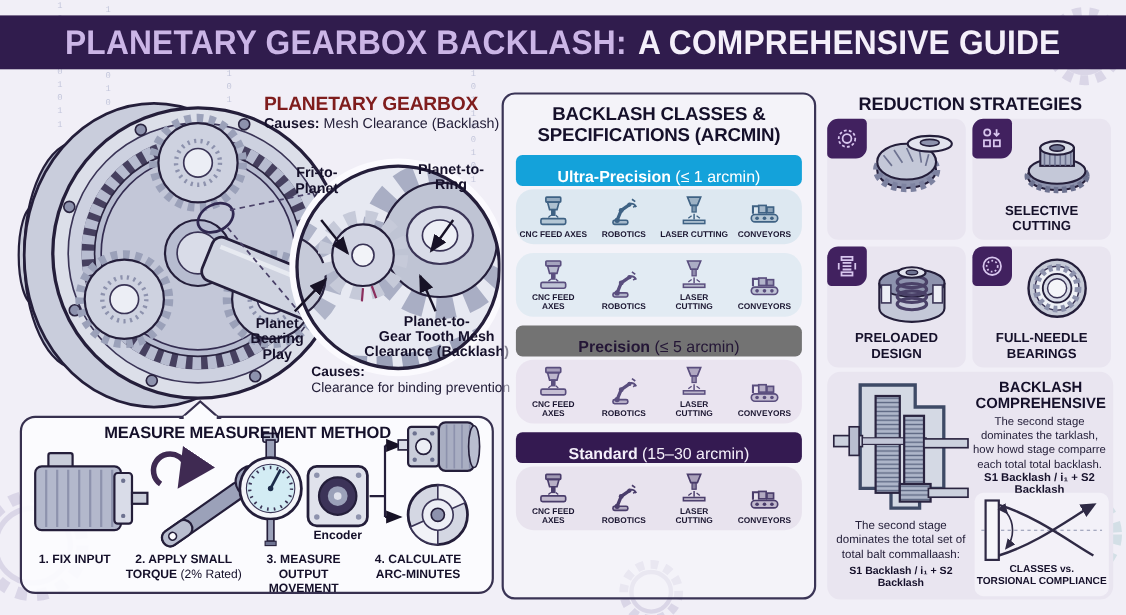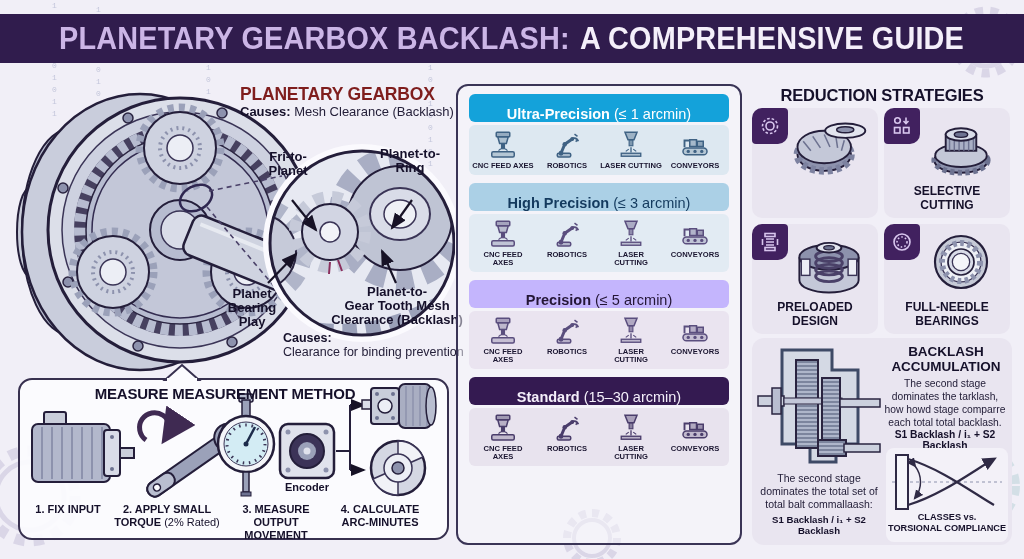--- a/index.html
+++ b/index.html
@@ -51,21 +51,21 @@
   }
   .classes-title{font-weight:bold;font-size:17px;line-height:1.12;text-align:center;color:#15102a;letter-spacing:-.2px;margin-bottom:9px;}
   .class-group{margin-bottom:8px;}
   .band{
     height:28px;border-radius:6px;display:flex;align-items:flex-end;justify-content:center;
     font-size:14.5px;white-space:nowrap;
   }
   .band-name{font-weight:bold;}
   .band-spec{font-weight:normal;margin-left:4px;}
   .apps{
-    margin-top:3px;border-radius:6px;display:flex;justify-content:space-around;align-items:flex-start;
+    margin-top:3px;border-radius:16px;display:flex;justify-content:space-around;align-items:flex-end;
     padding:5px 2px 4px 2px;
   }
   .app{display:flex;flex-direction:column;align-items:center;width:62px;}
   .app-ic{height:30px;display:flex;align-items:flex-end;justify-content:center;}
   .app-ic svg{display:block;}
   .app-lb{margin-top:2px;font-weight:bold;font-size:7.6px;line-height:1.12;text-align:center;white-space:pre-line;color:#1a1530;}
   
   .strat-title{position:absolute;left:750px;top:86px;width:264px;text-align:center;
     font-weight:bold;font-size:16.5px;color:#15102a;letter-spacing:-.2px;}
   .scard{
@@ -372,20 +372,22 @@
 <div class="step" style="left:222px;">
   <span>3. MEASURE OUTPUT</span><br>
   <span>MOVEMENT</span>
 </div>
 <div class="step" style="left:326px;">
   <span>4. CALCULATE</span><br>
   <span>ARC-MINUTES</span>
 </div>
 
 <div class="classes-box">
+  <div class="classes-title pre">BACKLASH CLASSES &amp;
+SPECIFICATIONS (ARCMIN)</div>
   <div>
   <div class="class-group">
     <div class="band" style="background: rgb(20, 162, 218); color: rgb(255, 255, 255);">
       <span class="band-name">Ultra-Precision</span>
       <span class="band-spec">(≤ 1 arcmin)</span>
     </div>
     <div class="apps" style="background: rgb(221, 232, 241);">
           <div class="app">
             <div class="app-ic" style="color: rgb(63, 98, 132);">
               <svg viewBox="0 0 40 40" width="30" height="30">
@@ -435,24 +437,20 @@
                 <circle cx="20" cy="28.5" r="2.2" fill="currentColor"></circle>
                 <circle cx="29" cy="28.5" r="2.2" fill="currentColor"></circle>
               </svg>
             </div>
             <div class="app-lb">CONVEYORS</div>
           </div>
         </div>
   </div>
 
   <div class="class-group">
-    <div class="band" style="background: rgb(171, 208, 230); color: rgb(20, 58, 94);">
-      <span class="band-name">High Precision</span>
-      <span class="band-spec">(≤ 3 arcmin)</span>
-    </div>
     <div class="apps" style="background: rgb(226, 235, 243);">
           <div class="app">
             <div class="app-ic" style="color: rgb(90, 78, 126);">
               <svg viewBox="0 0 40 40" width="30" height="30">
                 <rect x="11" y="3" width="18" height="6" rx="1" fill="currentColor" fill-opacity="0.45" stroke="currentColor" stroke-width="2"></rect>
                 <path d="M13,9 h14 l-2.5,9 h-9 z" fill="currentColor" fill-opacity="0.3" stroke="currentColor" stroke-width="2"></path>
                 <rect x="18" y="18" width="4" height="7" fill="currentColor" stroke="currentColor" stroke-width="1.5"></rect>
                 <path d="M14,27.5 l3,-2.5 M26,27.5 l-3,-2.5" stroke="currentColor" stroke-width="1.6" fill="none"></path>
                 <rect x="5" y="29" width="30" height="7" rx="2" fill="currentColor" fill-opacity="0.25" stroke="currentColor" stroke-width="2"></rect>
               </svg>
@@ -498,21 +496,21 @@
                 <circle cx="20" cy="28.5" r="2.2" fill="currentColor"></circle>
                 <circle cx="29" cy="28.5" r="2.2" fill="currentColor"></circle>
               </svg>
             </div>
             <div class="app-lb">CONVEYORS</div>
           </div>
         </div>
   </div>
 
   <div class="class-group">
-    <div class="band" style="background: #c4b5fd; color: rgb(36, 22, 54);">
+    <div class="band" style="background: #737373; color: rgb(36, 22, 54);">
       <span class="band-name">Precision</span>
       <span class="band-spec">(≤ 5 arcmin)</span>
     </div>
     <div class="apps" style="background: rgb(234, 228, 240);">
           <div class="app">
             <div class="app-ic" style="color: rgb(90, 78, 126);">
               <svg viewBox="0 0 40 40" width="30" height="30">
                 <rect x="11" y="3" width="18" height="6" rx="1" fill="currentColor" fill-opacity="0.45" stroke="currentColor" stroke-width="2"></rect>
                 <path d="M13,9 h14 l-2.5,9 h-9 z" fill="currentColor" fill-opacity="0.3" stroke="currentColor" stroke-width="2"></path>
                 <rect x="18" y="18" width="4" height="7" fill="currentColor" stroke="currentColor" stroke-width="1.5"></rect>
@@ -737,21 +735,21 @@
   <rect x="16" y="44" width="9" height="26" fill="#b9bed0" stroke="#2a2440" stroke-width="1.5"></rect>
   <rect x="40" y="16" width="22" height="88" fill="url(#hatchP)" stroke="#2a2440" stroke-width="2"></rect>
   <rect x="28" y="54" width="58" height="6" fill="#c3c7d8" stroke="#2a2440" stroke-width="1"></rect>
   <rect x="66" y="34" width="18" height="62" fill="url(#hatchP)" stroke="#2a2440" stroke-width="2"></rect>
   <rect x="84" y="55" width="40" height="8" fill="#ccd1de" stroke="#2a2440" stroke-width="1.5"></rect>
   <rect x="62" y="96" width="28" height="16" fill="url(#hatchP)" stroke="#2a2440" stroke-width="2"></rect>
   <rect x="88" y="100" width="36" height="8" fill="#ccd1de" stroke="#2a2440" stroke-width="1.5"></rect>
 </svg>
 
 <div class="accum-title pre">BACKLASH
-ACCUMULATION</div>
+COMPREHENSIVE</div>
 <div class="accum-body pre">The second stage
 dominates the tarklash,
 how howd stage comparre
 each total total backlash.</div>
 <div class="accum-formula">S1 Backlash / i₁ + S2 Backlash</div>
 <div class="accum-note pre">The second stage
 dominates the total set of
 total balt commallaash:</div>
 <div class="accum-note-formula">S1 Backlash / i₁ + S2 Backlash</div>
 

